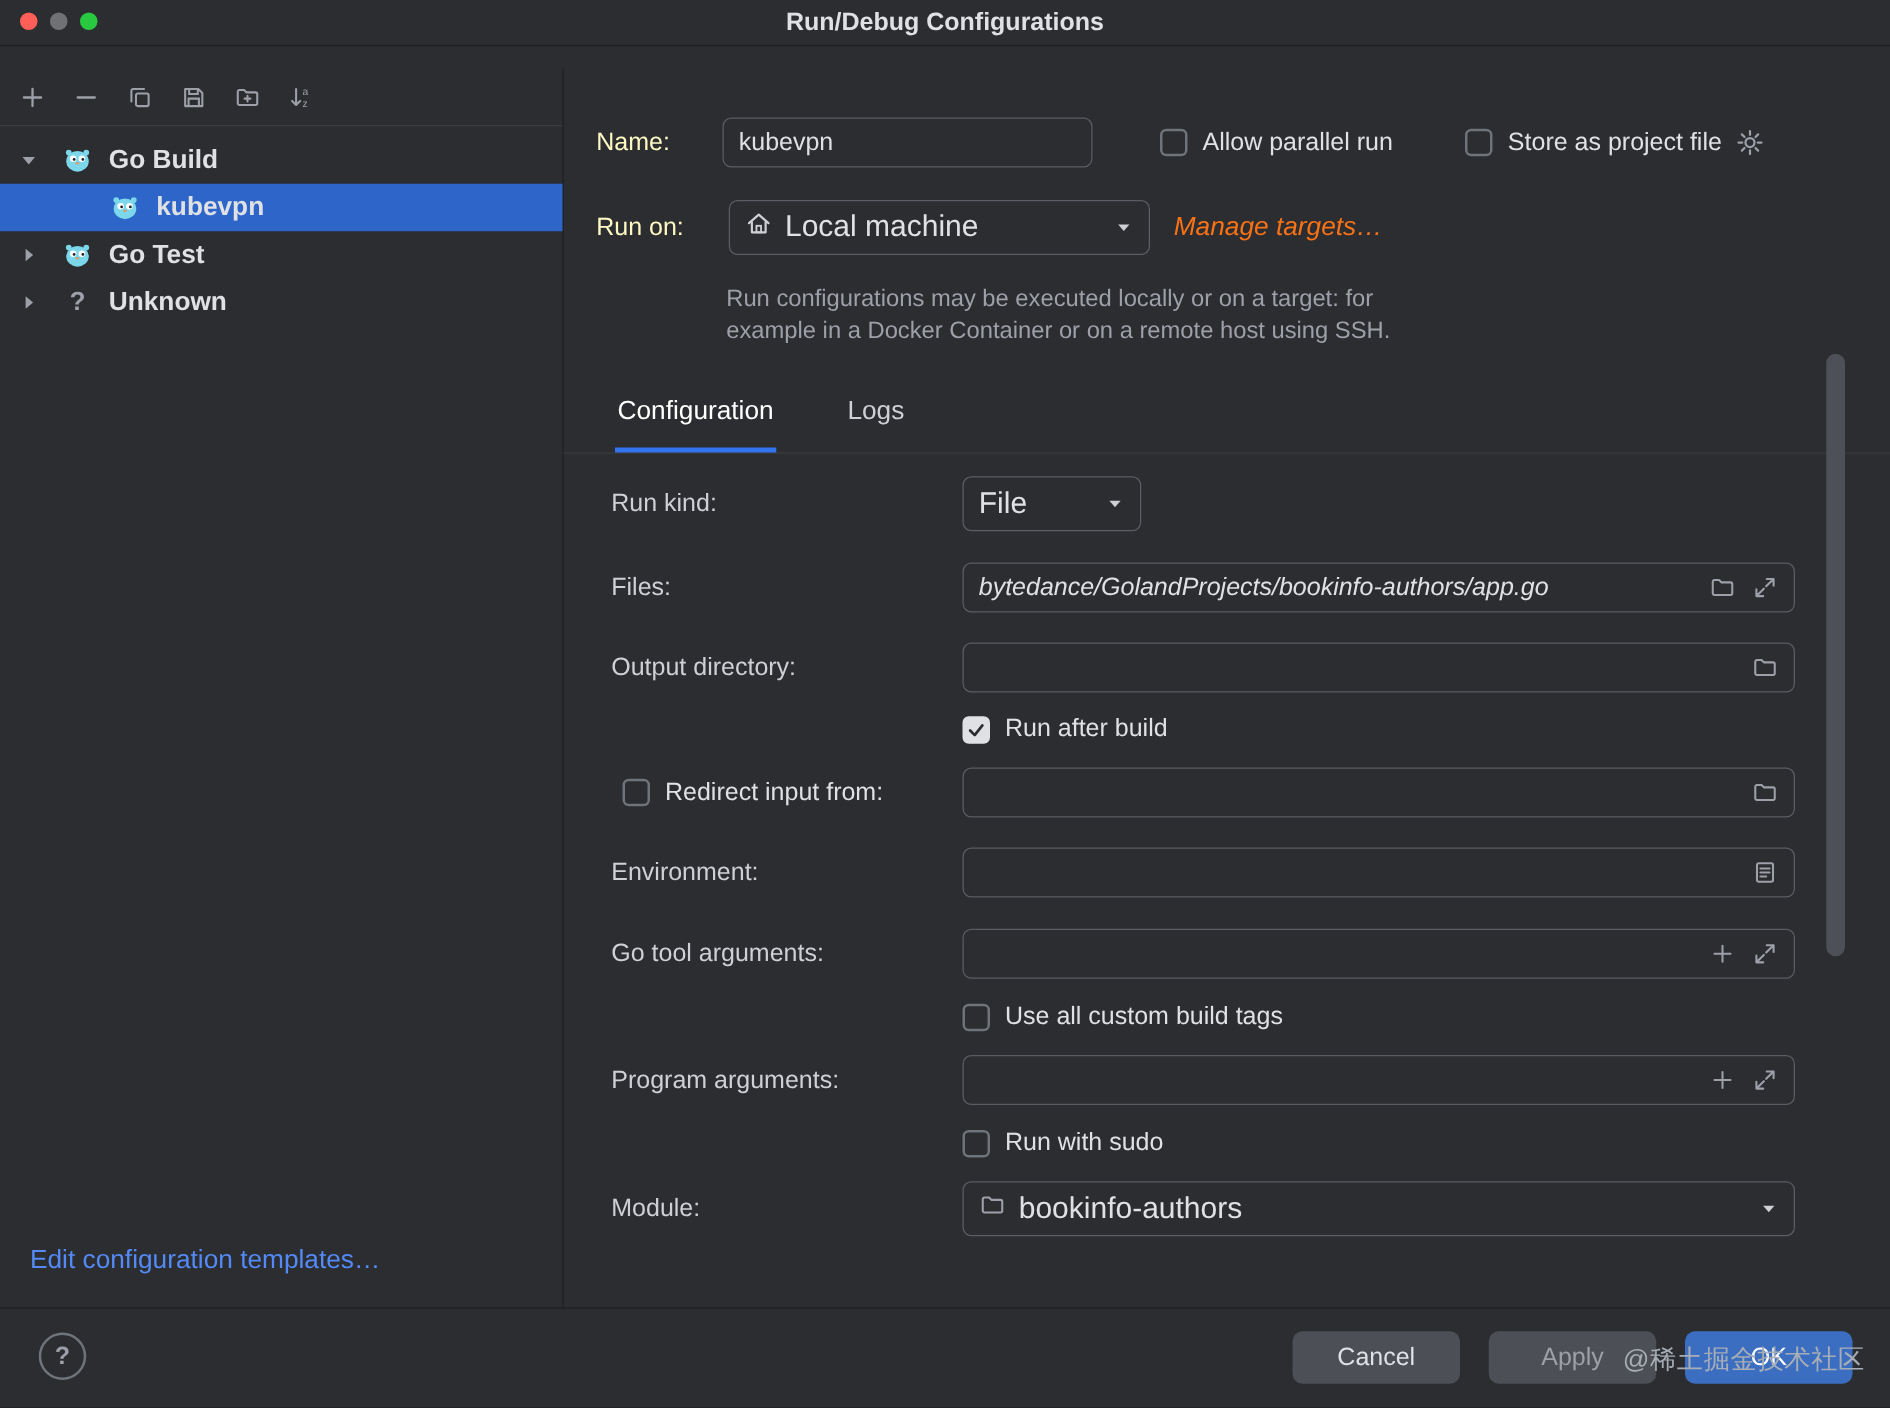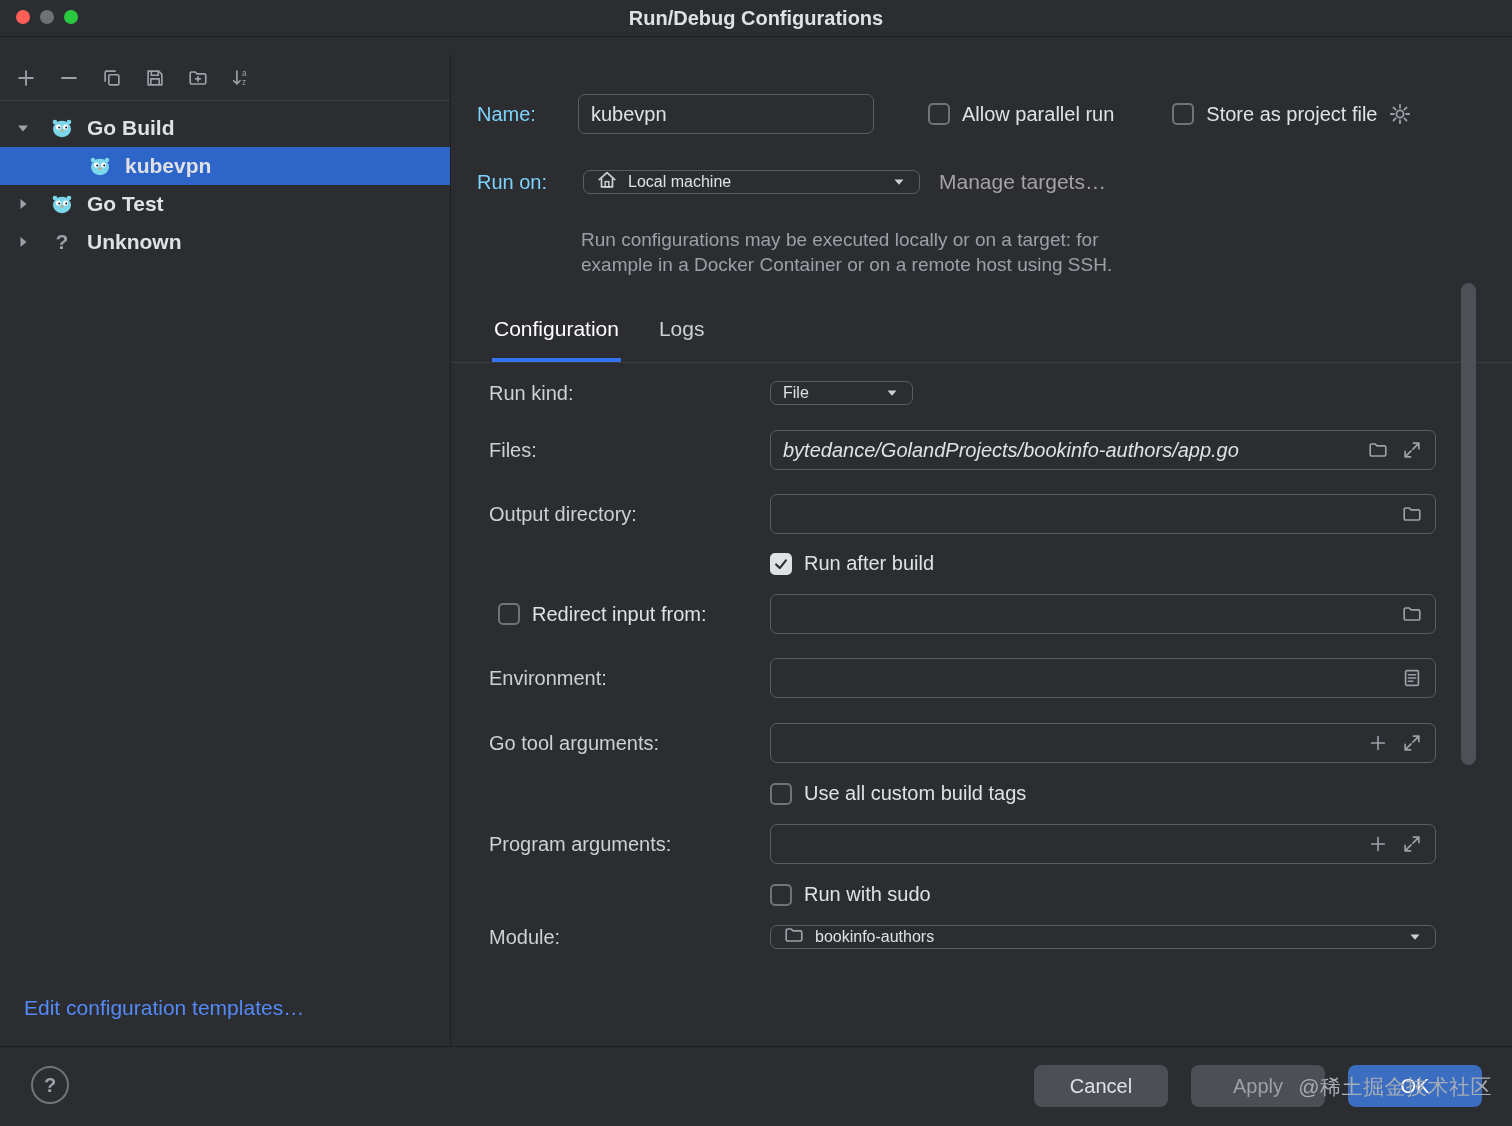--- a/index.html
+++ b/index.html
@@ -29,37 +29,37 @@
   .trow { height:38px; display:flex; align-items:center; font-size:21px; font-weight:700; color:#dfe1e5; cursor:pointer; }
   .trow .chev { width:16px; margin-left:16px; display:flex; flex:none; }
   .trow .ticon { margin-left:18px; margin-right:13px; display:flex; flex:none; }
   .trow.selected { background:#2e65c9; }
   .trow.selected .ticon { margin-left:88px; }
   .qmark { font-size:21px; font-weight:700; color:#9da0a8; width:24px; text-align:center; }
   .edit-link { position:absolute; left:24px; bottom:26px; color:#548af7; font-size:21px; cursor:pointer; }
 
   
   .row-name { position:absolute; left:26px; top:39px; height:40px; display:flex; align-items:center; }
-  .lab { font-size:20px; color:#7dd3fc; }
+  .lab { font-size:20px; color:#fef9c3; }
   .lab.name { width:101px; }
   .lab.runon { width:106px; }
   input.text { width:296px; height:40px; background:#2b2d30; border:1px solid #5a5d63; border-radius:7px; color:#dfe1e5; font-size:20px; padding:0 12px; font-family:"Liberation Sans",sans-serif; outline:none; }
   .cb { width:22px; height:22px; border:2px solid #6f737a; border-radius:5px; background:transparent; flex:none; cursor:pointer; }
   .cb.checked { background:#dfe1e5; border-color:#dfe1e5; display:flex; align-items:center; justify-content:center; }
   .cb-label { font-size:20px; color:#dfe1e5; margin-left:12px; white-space:nowrap; }
   .row-runon { position:absolute; left:26px; top:107px; height:40px; display:flex; align-items:center; }
-  .dd { height:24px; background:#2b2d30; border:1px solid #5a5d63; border-radius:7px; display:flex; align-items:center; padding:0 12px; gap:10px; font-size:16px; cursor:pointer; }
+  .dd { height:44px; background:#2b2d30; border:1px solid #5a5d63; border-radius:7px; display:flex; align-items:center; padding:0 12px; gap:10px; font-size:24px; cursor:pointer; }
   .dd .dd-chev { margin-left:auto; display:flex; }
   .dd.runon { width:337px; }
-  .link { color:#a3a3a3; font-size:21px; cursor:pointer; }
+  .link { color:#f97316; font-size:21px; cursor:pointer;font-style:italic; }
   .mtargets { margin-left:19px; }
   .helptext { position:absolute; left:130px; top:172px; font-size:19px; line-height:25px; color:#9da0a8; }
 
   
-  .tabs { position:absolute; left:0; right:0; top:244px; height:64px; border-bottom:1px solid #3a3c3f; display:flex; padding-left:41px; gap:36px; }
+  .tabs { position:absolute; left:0; right:0; top:244px; height:64px; border-bottom:1px solid #3a3c3f; display:flex; padding-left:41px; gap:55px; }
   .tab { display:flex; align-items:center; font-size:21px; color:#ced0d6; border-bottom:4px solid transparent; padding:0 2px; cursor:pointer; }
   .tab.active { color:#ffffff; border-bottom-color:#3574f0; }
 
   
   .form { position:absolute; left:0; right:0; top:308px; bottom:0; overflow:hidden; padding-left:38px; }
   .frow { display:flex; align-items:center; }
   .flabel { width:281px; flex:none; font-size:20px; color:#ced0d6; }
   .field { width:666px; height:40px; background:#2b2d30; border:1px solid #5a5d63; border-radius:7px; display:flex; align-items:center; padding:0 12px; gap:10px; font-size:20px; color:#dfe1e5; }
   .field .ftext { flex:1; overflow:hidden; white-space:nowrap;font-style:italic; }
   .ficons { display:flex; gap:12px; margin-left:auto; align-items:center; flex:none; }

